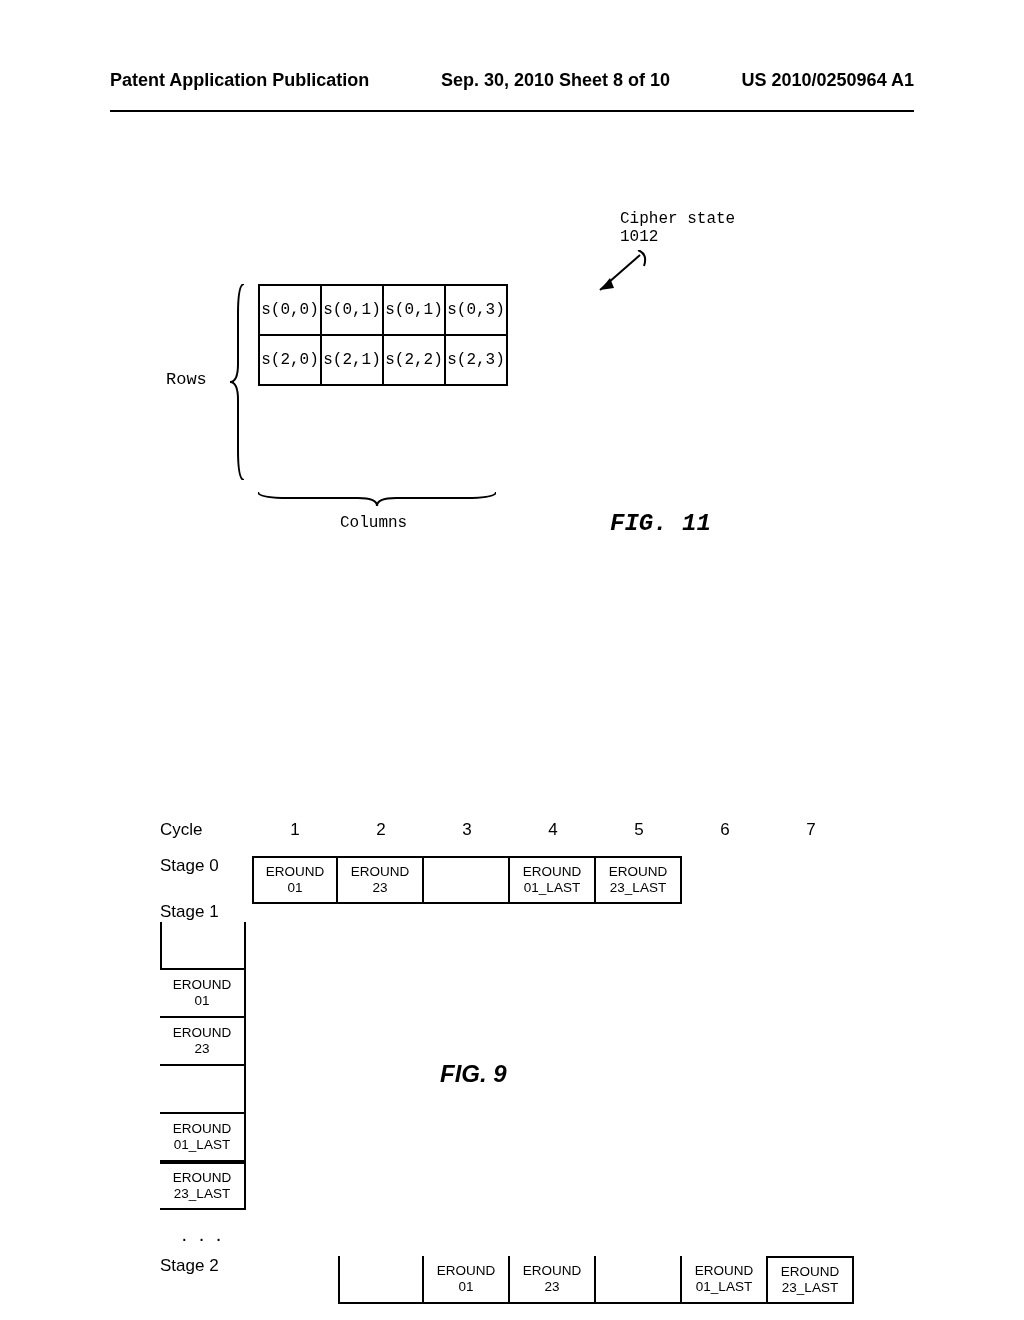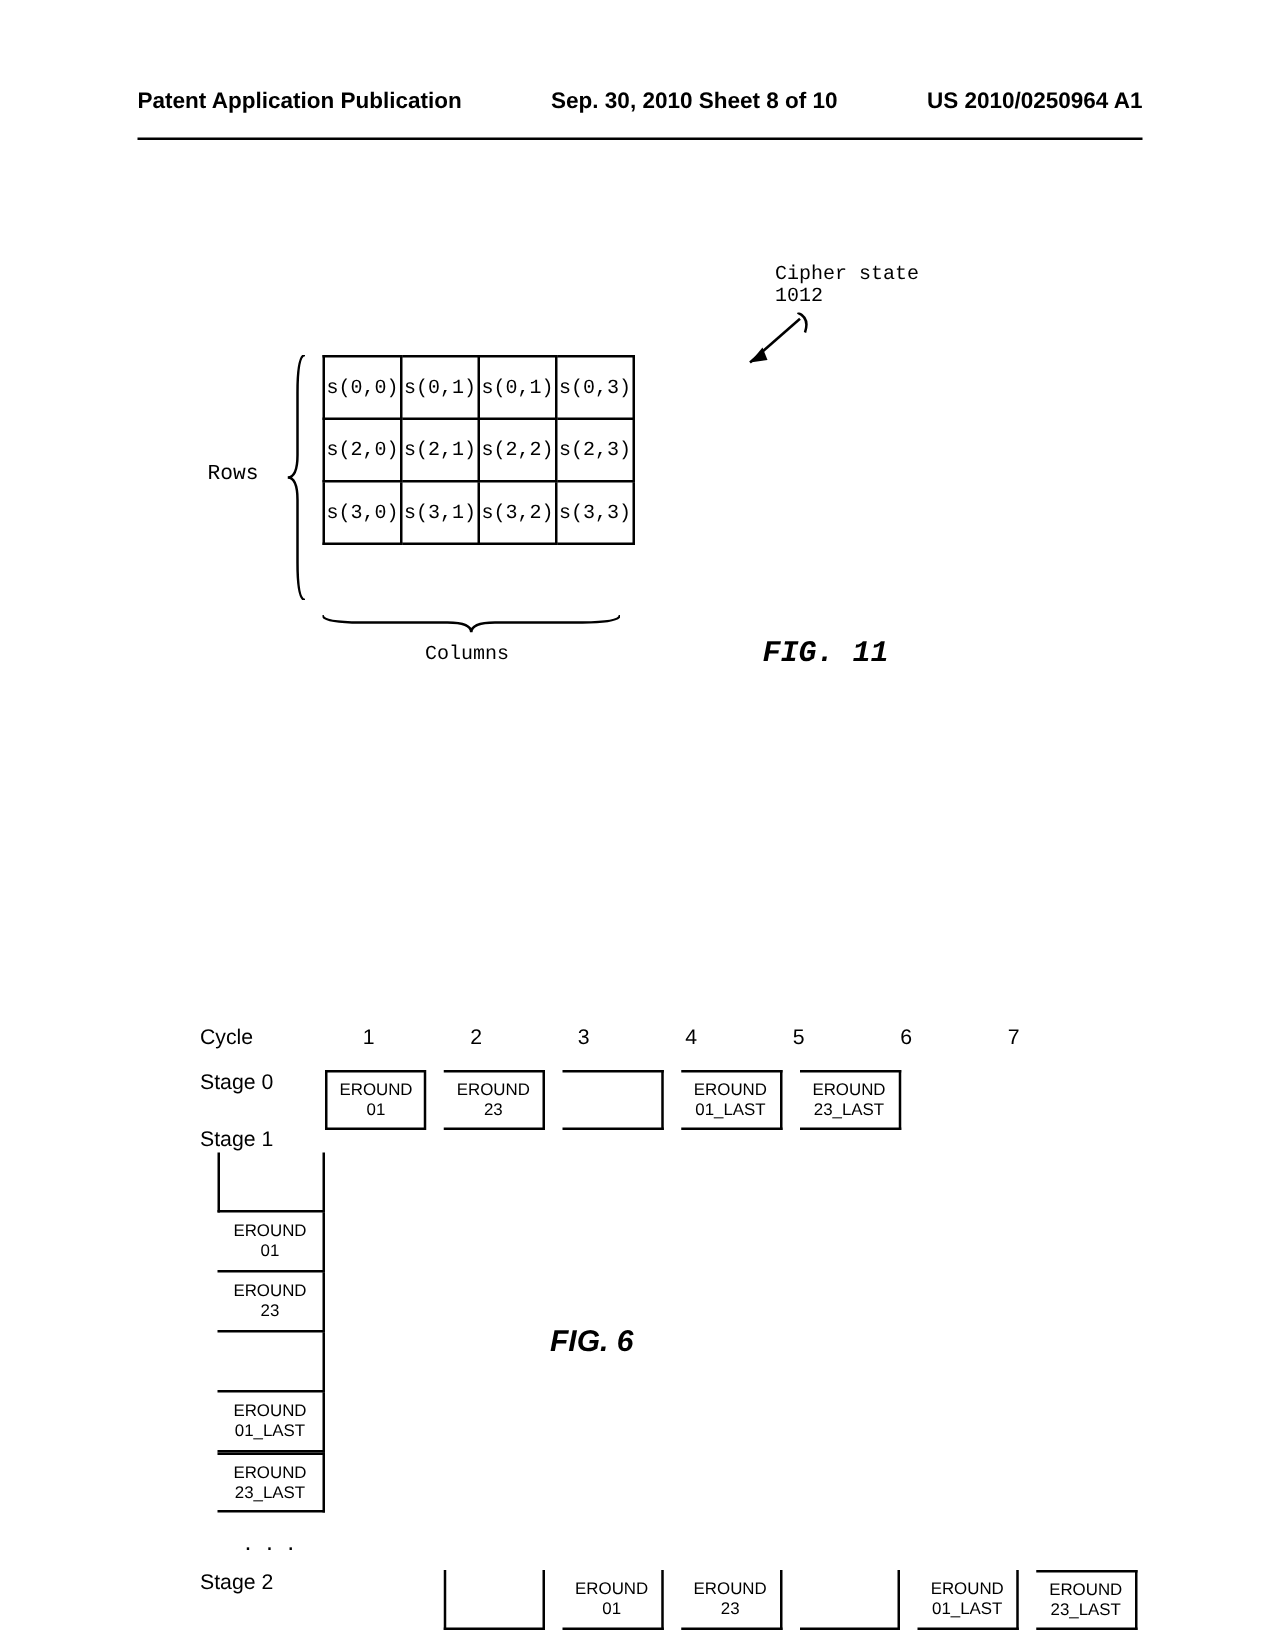--- a/index.html
+++ b/index.html
@@ -136,21 +136,20 @@
     border-left: none;
     text-align: center;
     font-size: 13.5px;
     padding: 4px 0;
     box-sizing: border-box;
     height: 48px;
     display: flex;
     flex-direction: column;
     justify-content: center;
     line-height: 1.2;
-    margin-left: 14px;
   }
   .stage-row .cell.first {
     border-left: 2px solid #000;
   }
   .stage-row .cell.empty {
     border-top: 2px solid #000;
     border-bottom: 2px solid #000;
     border-right: 2px solid #000;
   }
   .stage-row .cell.noborder {
@@ -205,26 +204,20 @@
         <td>s(0,1)</td>
         <td>s(0,1)</td>
         <td>s(0,3)</td>
       </tr>
       <tr>
         <td>s(2,0)</td>
         <td>s(2,1)</td>
         <td>s(2,2)</td>
         <td>s(2,3)</td>
       </tr>
-      <tr>
-        <td>s(3,0)</td>
-        <td>s(3,1)</td>
-        <td>s(3,2)</td>
-        <td>s(3,3)</td>
-      </tr>
     </tbody>
       </table>
 
     <svg class="cols-brace" viewBox="0 0 238 18">
       <path d="M 0 4 Q 0 10 30 10 L 100 10 Q 119 10 119 18 Q 119 10 138 10 L 208 10 Q 238 10 238 4" stroke="#000" fill="none" stroke-width="2"></path>
     </svg>
     <span class="cols-label">Columns</span>
 
     <span class="fig11-label">FIG. 11</span>
   </div>
@@ -306,15 +299,15 @@
         <span>EROUND</span>
           <span>01_LAST</span>
       </div>
       <div class="cell">
         <span>EROUND</span>
           <span>23_LAST</span>
       </div>
     </div>
   </div>
 
-  <span class="fig12-label">FIG. 6</span>
+  <span class="fig12-label">FIG. 9</span>
 
 </div>
 
 </body></html>

